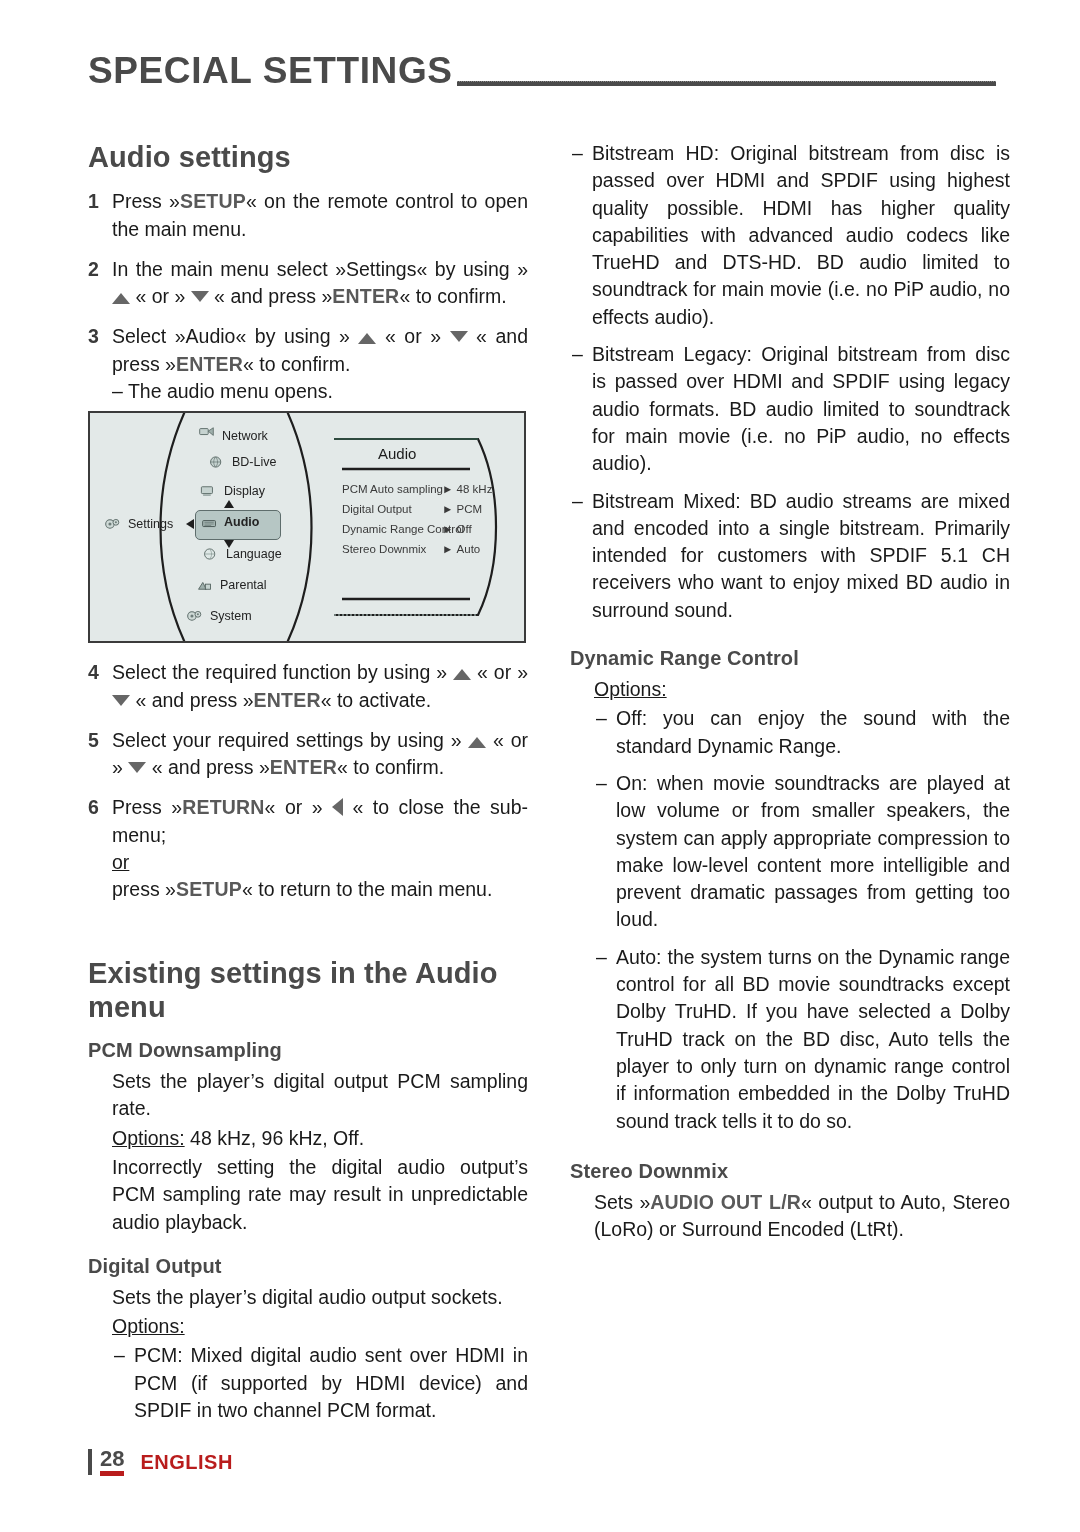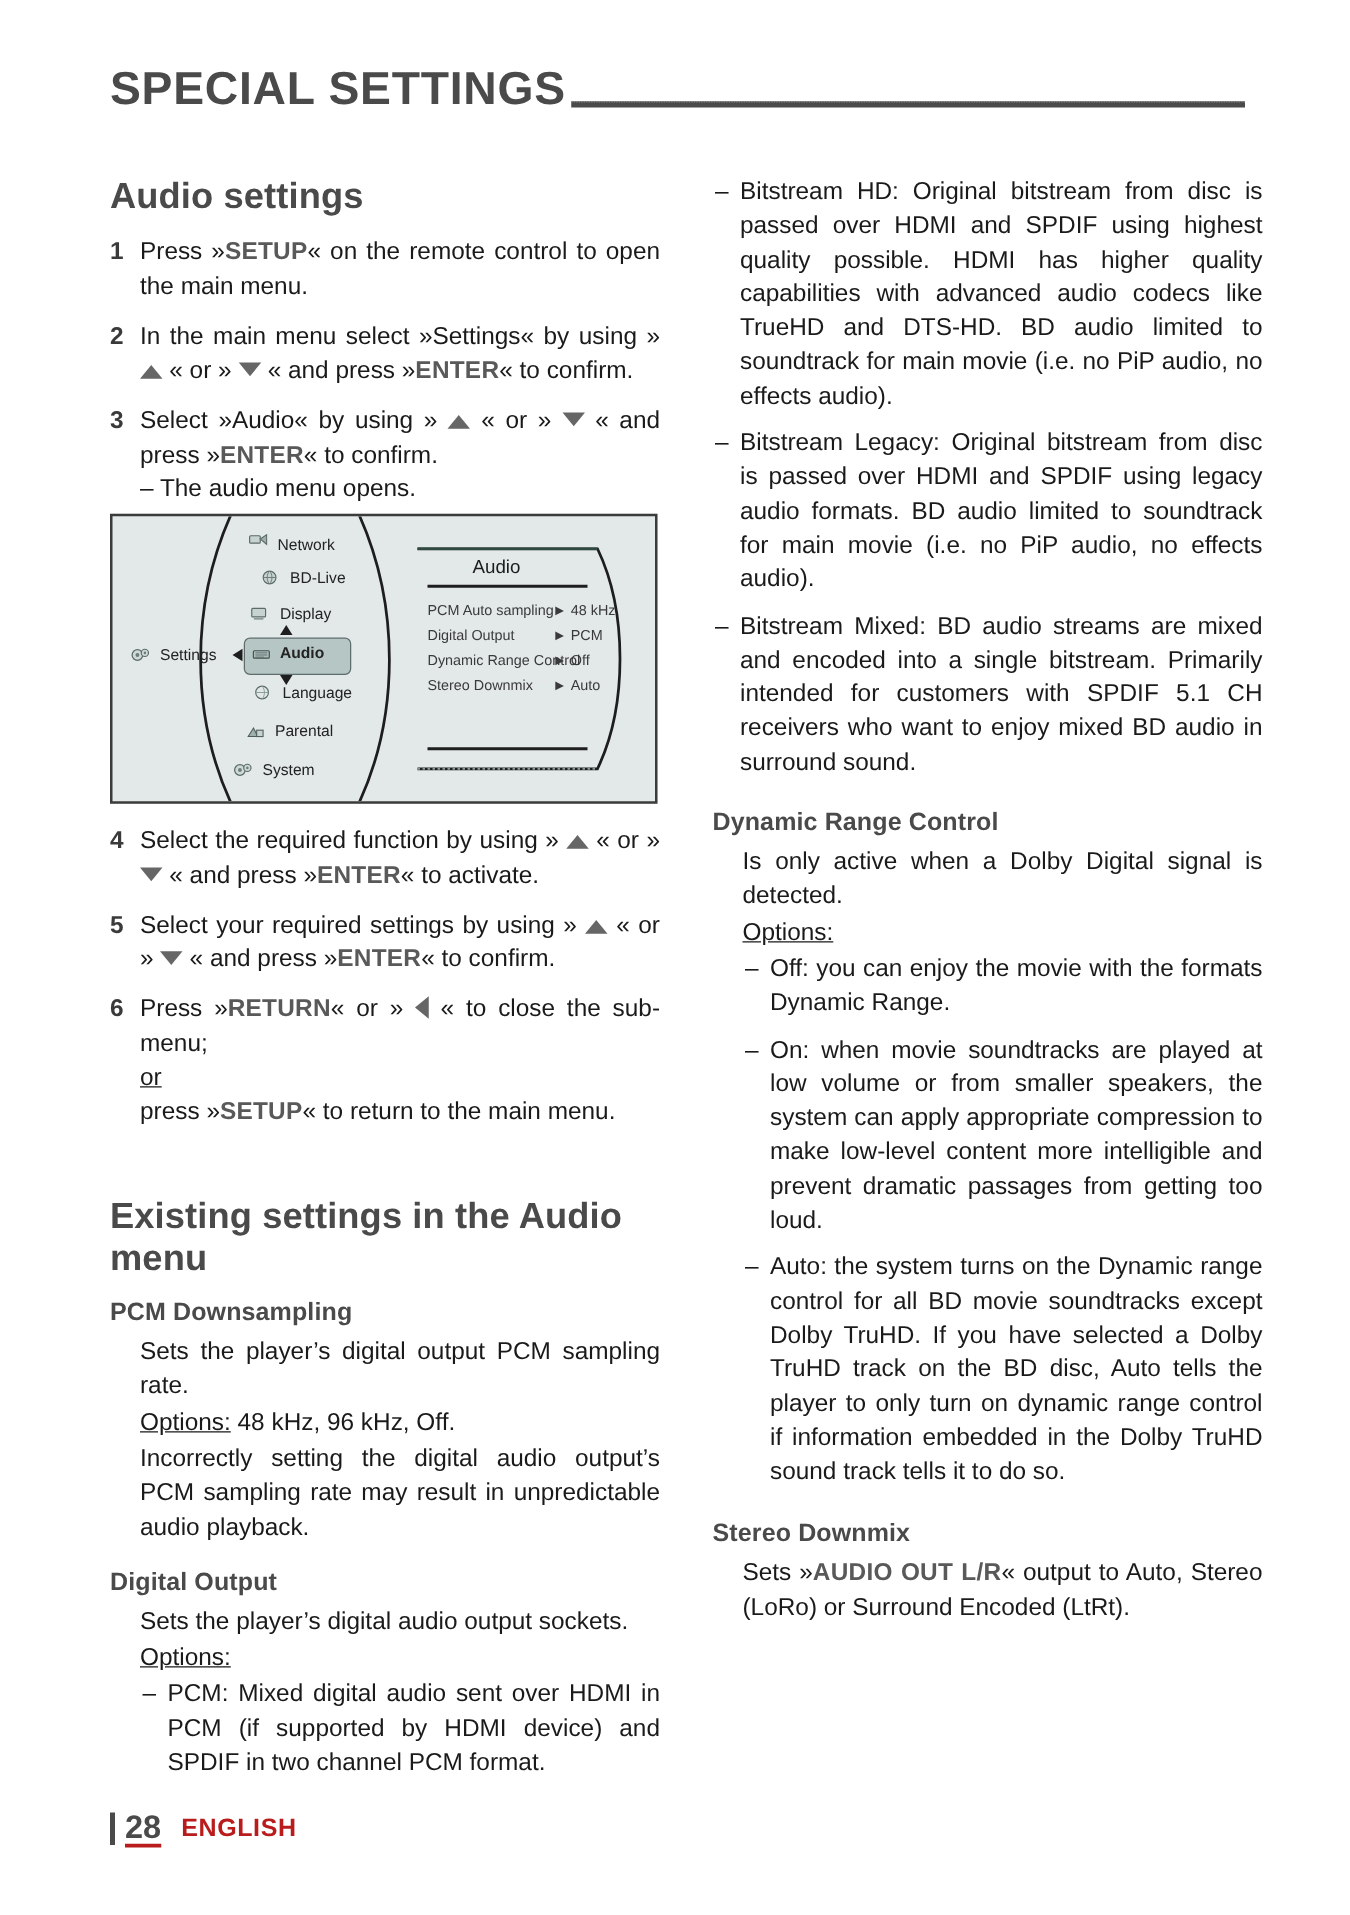--- a/index.html
+++ b/index.html
@@ -216,24 +216,24 @@
     display: flex;
     align-items: center;
   }
   .footer-mark {
     width: 4px;
     height: 26px;
     background: #4a4a4a;
     margin-right: 8px;
   }
   .footer-page {
-    font-size: 26px;
+    font-size: 22px;
     font-weight: bold;
     color: #4a4a4a;
-    border-bottom: 3px solid #b91c1c;
+    border-bottom: 5px solid #b91c1c;
     padding-bottom: 1px;
     line-height: 1;
   }
   .footer-lang {
     font-size: 20px;
     font-weight: bold;
     color: #b91c1c;
     letter-spacing: 0.5px;
     margin-left: 16px;
   }
@@ -415,25 +415,24 @@
         <span>Bitstream Legacy: Original bitstream from disc is passed over HDMI and SPDIF using legacy audio formats. BD audio limited to soundtrack for main movie (i.e. no PiP audio, no effects audio).</span>
       </div>
       <div class="dash">
         <span class="bul">–</span>
         <span>Bitstream Mixed: BD audio streams are mixed and encoded into a single bitstream. Primarily intended for customers with SPDIF 5.1 CH receivers who want to enjoy mixed BD audio in surround sound.</span>
       </div>
     </div>
 
     <h3 class="sub" style="margin-top:22px;">Dynamic Range Control</h3>
     <div class="indent">
-      <div class="para tight">Is only active when a Dolby Digital signal is detected.</div>
       <div class="para tight"><span class="uline">Options:</span></div>
       <div class="dash">
         <span class="bul">–</span>
-        <span>Off: you can enjoy the movie with the formats Dynamic Range.</span>
+        <span>Off: you can enjoy the sound with the standard Dynamic Range.</span>
       </div>
       <div class="dash">
         <span class="bul">–</span>
         <span>On: when movie soundtracks are played at low volume or from smaller speakers, the system can apply appropriate compression to make low-level content more intelligible and prevent dramatic passages from getting too loud.</span>
       </div>
       <div class="dash nomarg">
         <span class="bul">–</span>
         <span>Auto: the system turns on the Dynamic range control for all BD movie soundtracks except Dolby TruHD. If you have selected a Dolby TruHD track on the BD disc, Auto tells the player to only turn on dynamic range control if information embedded in the Dolby TruHD sound track tells it to do so.</span>
       </div>
     </div>

